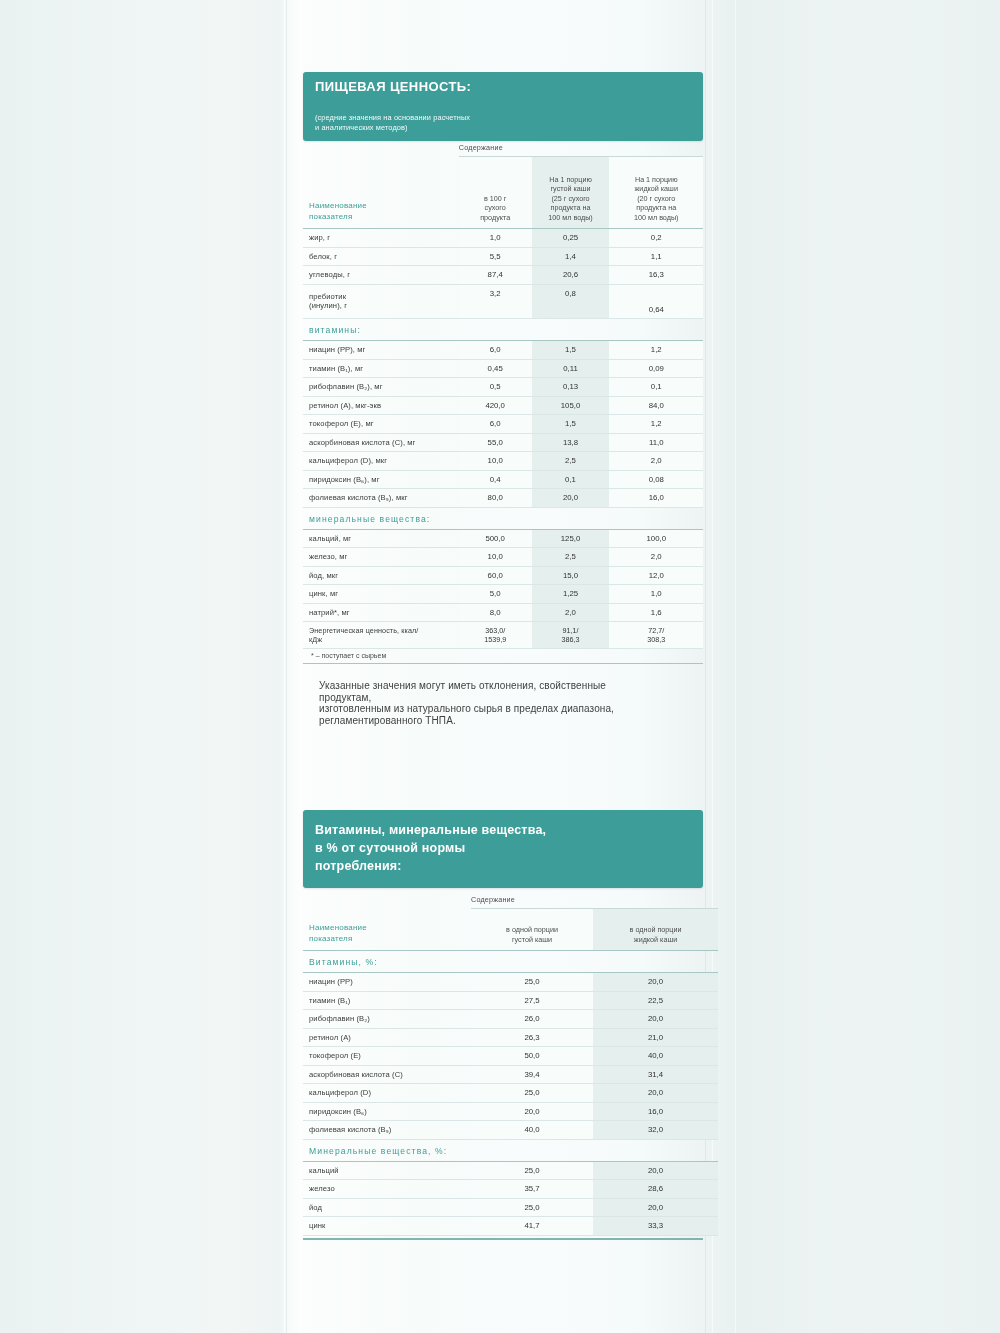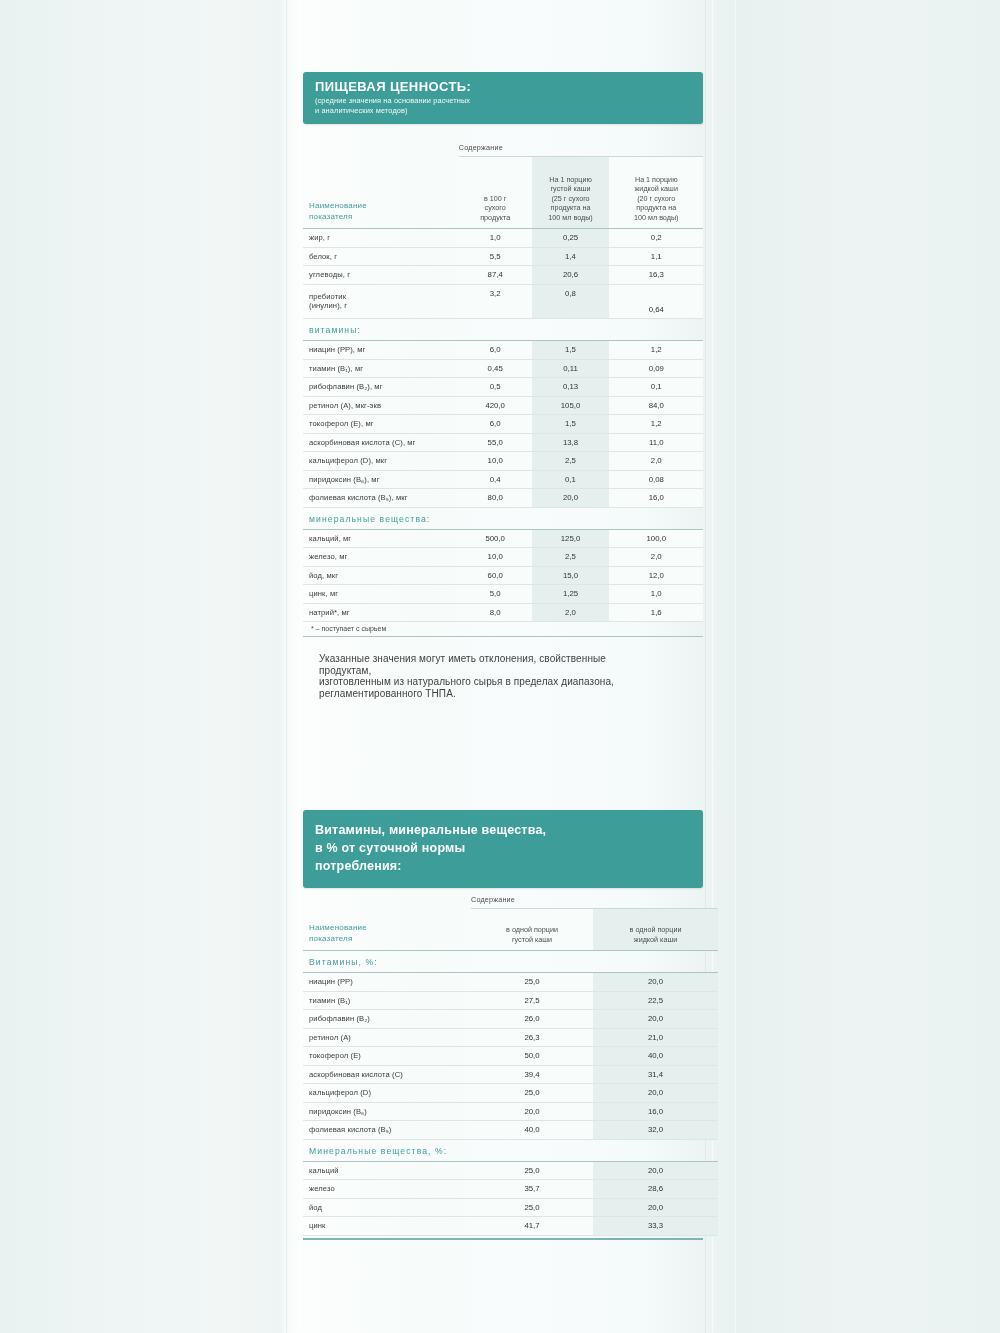--- a/index.html
+++ b/index.html
@@ -30,21 +30,21 @@
     color:#ffffff;
     border-radius:3px;
     padding:7px 12px 9px 12px;
     box-shadow:0 1px 2px rgba(0,0,0,.10);
   }
   .banner-title{
     font-size:13px;font-weight:bold;letter-spacing:.4px;line-height:15px;
     text-transform:uppercase;
   }
   .banner-sub{
-    font-size:7.4px;line-height:9.5px;letter-spacing:.1px;margin-top:2px;opacity:.95;
+    font-size:7.4px;line-height:9.5px;letter-spacing:.1px;margin-top:19px;opacity:.95;
   }
   .banner2-title{font-size:12.5px;font-weight:bold;line-height:18px;letter-spacing:.2px;}
 
   
   table{border-collapse:collapse;width:100%;table-layout:fixed;}
   .nutri{margin-top:4px;}
   .nutri col.c0{width:150px;}
   .nutri col.c1{width:70px;}
   .nutri col.c2{width:75px;}
   .nutri col.c3{width:90px;}
@@ -280,20 +280,38 @@
             <td class="val plain">1,0</td>
           </tr>
           <tr class="datarow">
             <td class="rowlabel">натрий*, мг</td>
             <td class="val plain">8,0</td>
             <td class="val shade2">2,0</td>
             <td class="val plain">1,6</td>
           </tr>
         </tbody>
       <tbody>
+        <tr class="datarow energy">
+          <td class="rowlabel">
+            <div>Энергетическая ценность, ккал/</div>
+            <div>кДж</div>
+          </td>
+          <td class="val plain">
+            <div>363,0/</div>
+            <div>1539,9</div>
+          </td>
+          <td class="val shade2">
+            <div>91,1/</div>
+            <div>386,3</div>
+          </td>
+          <td class="val plain">
+            <div>72,7/</div>
+            <div>308,3</div>
+          </td>
+        </tr>
         <tr>
           <td colspan="4" class="foot-note">* – поступает с сырьем</td>
         </tr>
       </tbody>
     </table>
 
     <div class="disclaim">
       <div>Указанные значения могут иметь отклонения, свойственные продуктам,</div>
       <div>изготовленным из натурального сырья в пределах диапазона,</div>
       <div>регламентированного ТНПА.</div>

